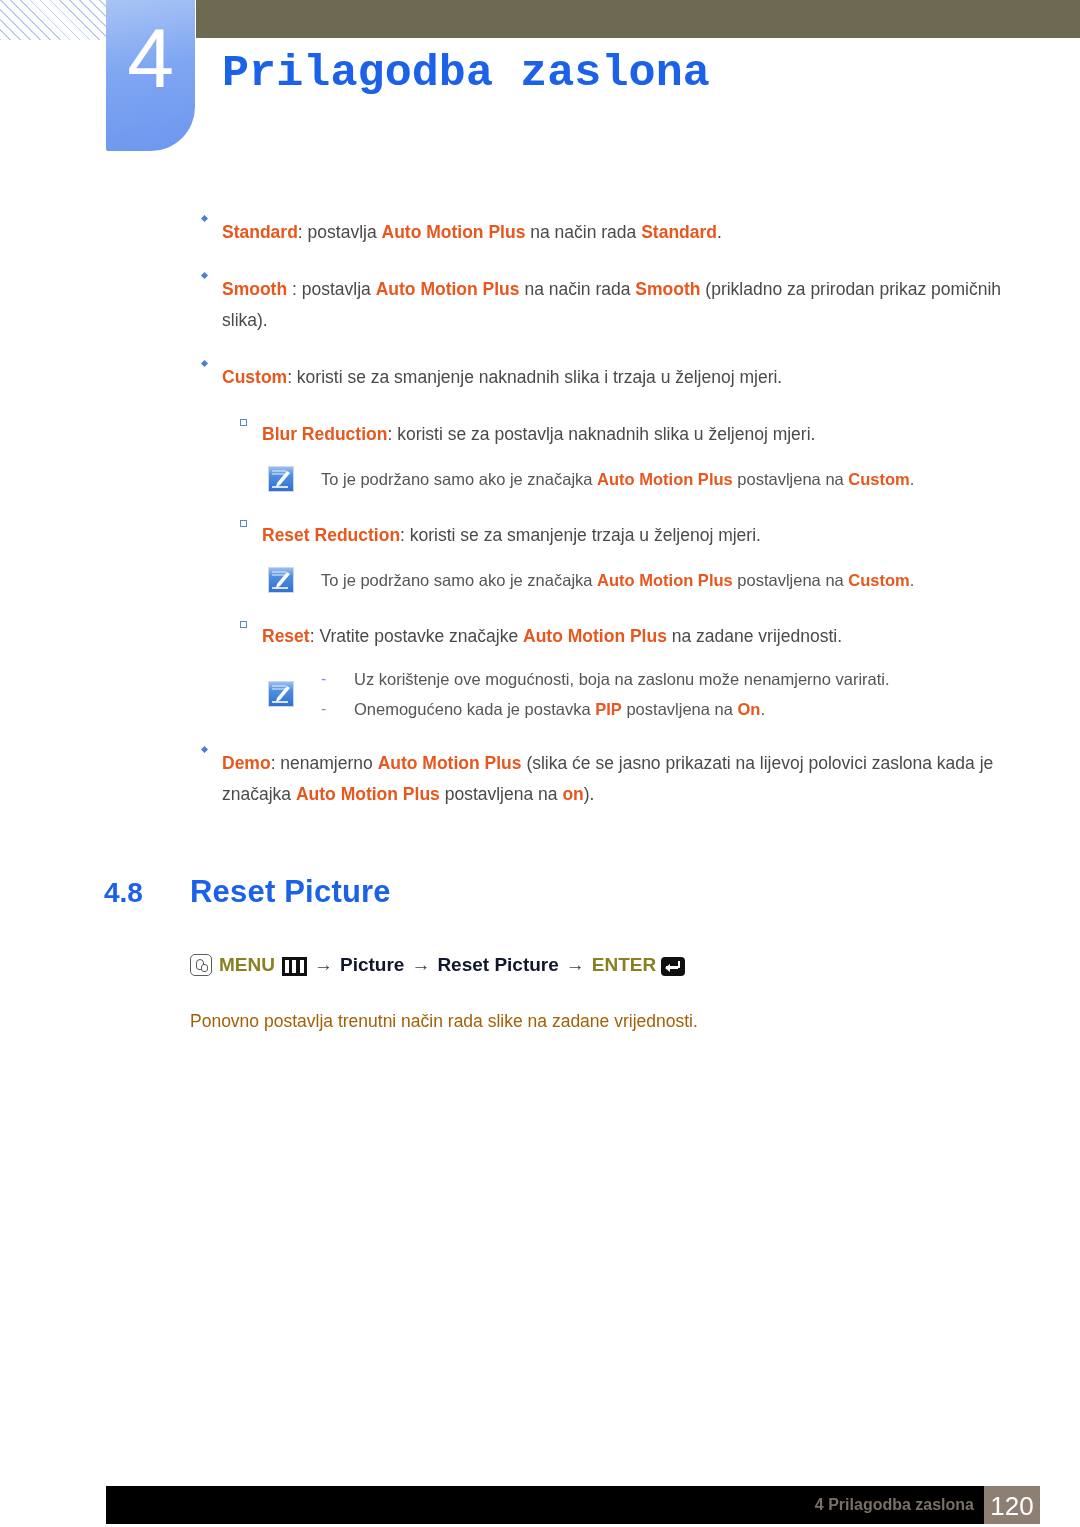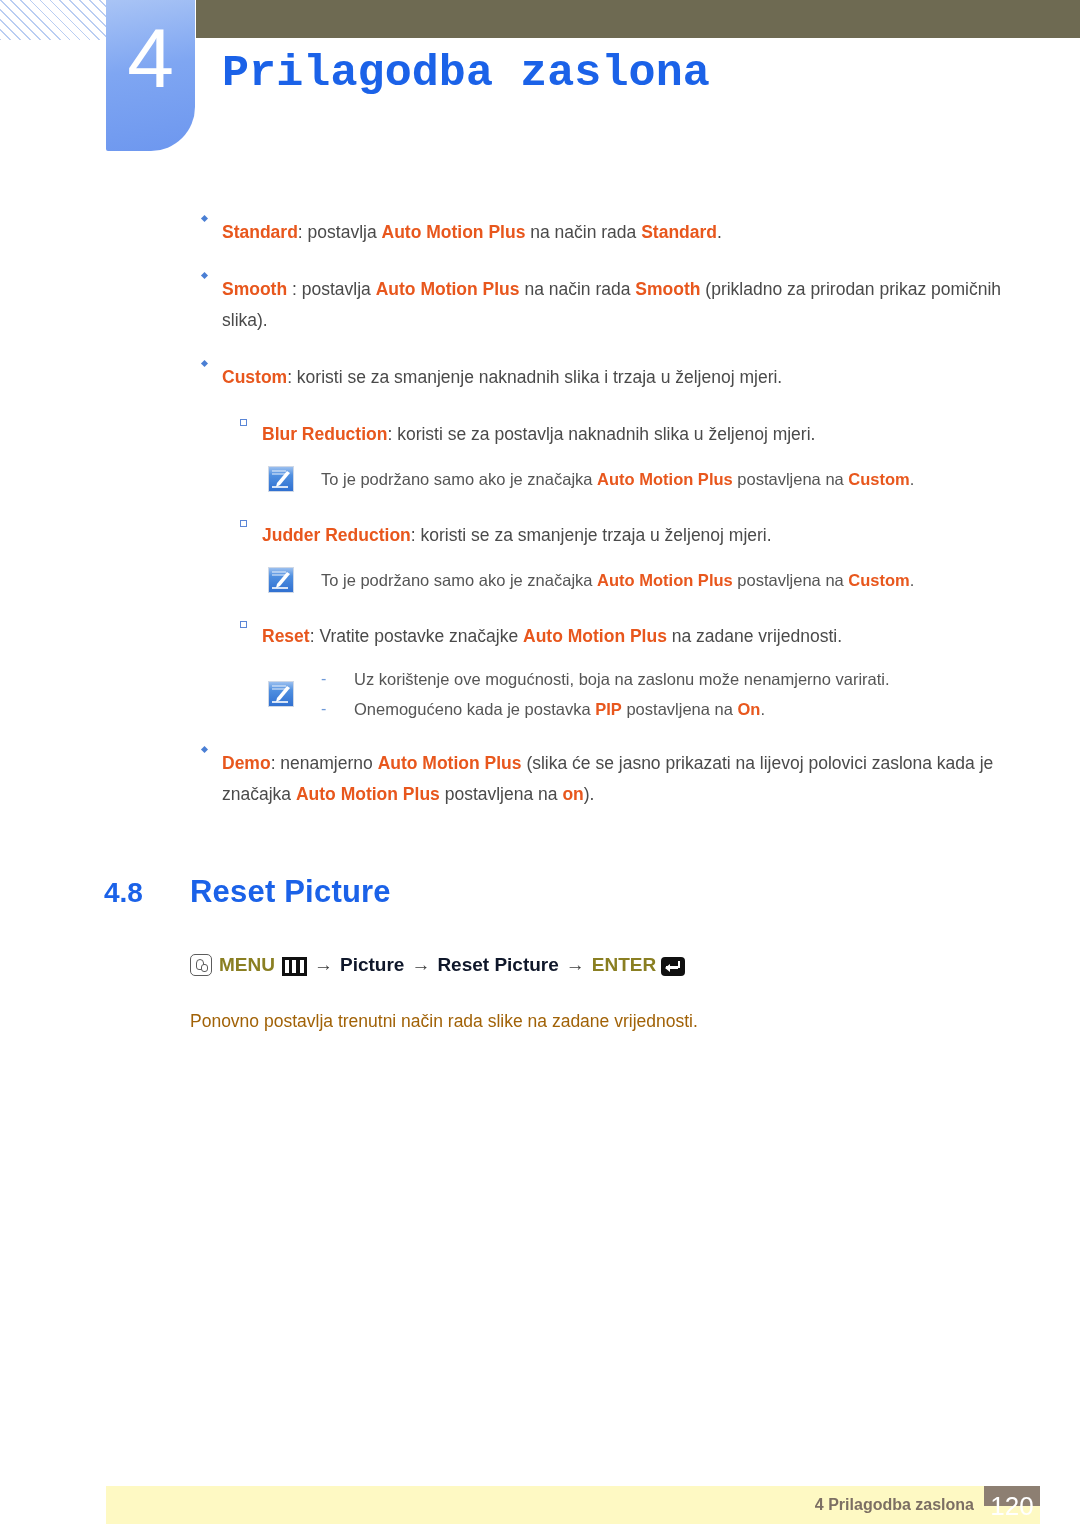--- a/index.html
+++ b/index.html
@@ -298,38 +298,38 @@
     color: #a16207;
   }
 
   
   .footer {
     position: absolute;
     left: 106px;
     top: 1486px;
     width: 934px;
     height: 38px;
-    background: #fef9c3;
+    background: #000000;
   }
   .footer-label {
     position: absolute;
     right: 66px;
     top: 0;
     height: 38px;
     line-height: 38px;
     font-size: 16px;
     font-weight: bold;
     color: #7c6f63;
   }
   .footer-page {
     position: absolute;
     right: 0px;
     top: 0;
     width: 56px;
-    height: 20px;
+    height: 38px;
     background: #8d7f72;
     color: #ffffff;
     font-size: 26px;
     font-weight: 400;
     line-height: 40px;
     text-align: center;
   }
 
   .kw { color: #e8571d; font-weight: bold; }
 </style>
@@ -386,21 +386,21 @@
               <path d="M4 21 h16" stroke="#ffffff" stroke-width="1.6"></path>
             </svg></span></div>
         <div class="note-body">
           <div class="note-plain"><span>To je podržano samo ako je značajka </span><span class="kw">Auto Motion Plus</span><span> postavljena na </span><span class="kw">Custom</span><span>.</span></div>
         </div>
       </div>
       <div class="row lvl2">
         <div class="bullet-square">
           <i></i>
         </div>
-        <div class="txt"><span class="kw">Judder Reduction</span><span>: koristi se za smanjenje trzaja u željenoj mjeri.</span></div>
+        <div class="txt"><span class="kw">Reset Reduction</span><span>: koristi se za smanjenje trzaja u željenoj mjeri.</span></div>
       </div>
       <div class="note">
         <div class="note-icon"><span><svg width="26" height="26" viewBox="0 0 26 26">
               <defs>
                 <linearGradient id="ng" x1="0" y1="0" x2="0" y2="1">
                   <stop offset="0%" stop-color="#9fc2f0"></stop>
                   <stop offset="35%" stop-color="#4f8fe0"></stop>
                   <stop offset="100%" stop-color="#2f6fd0"></stop>
                 </linearGradient>
               </defs>

